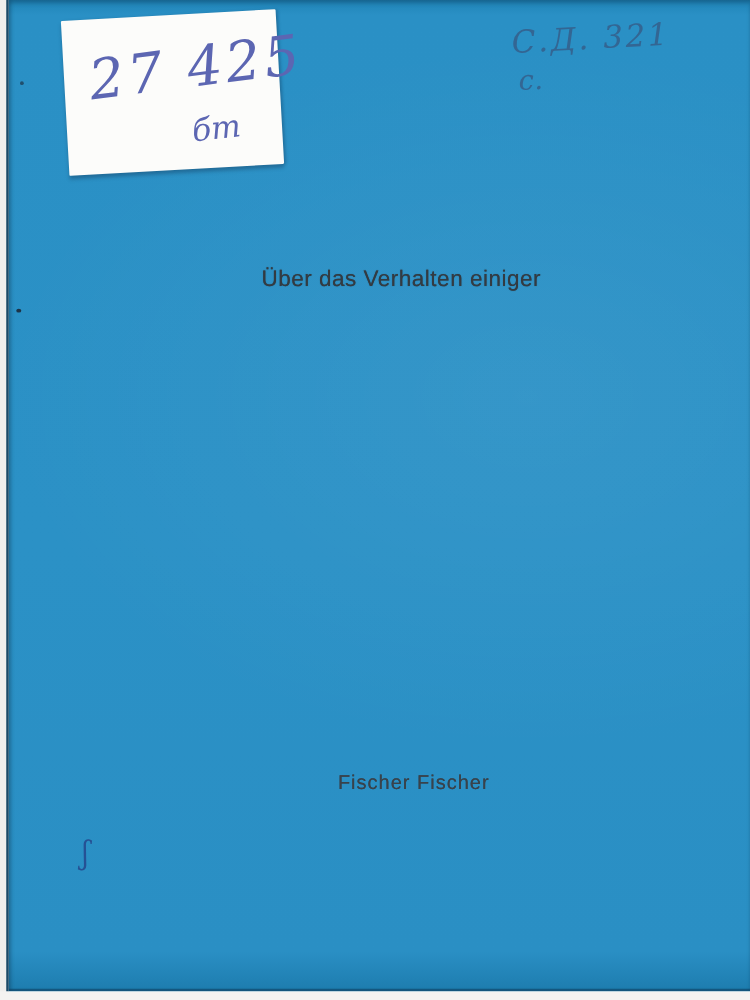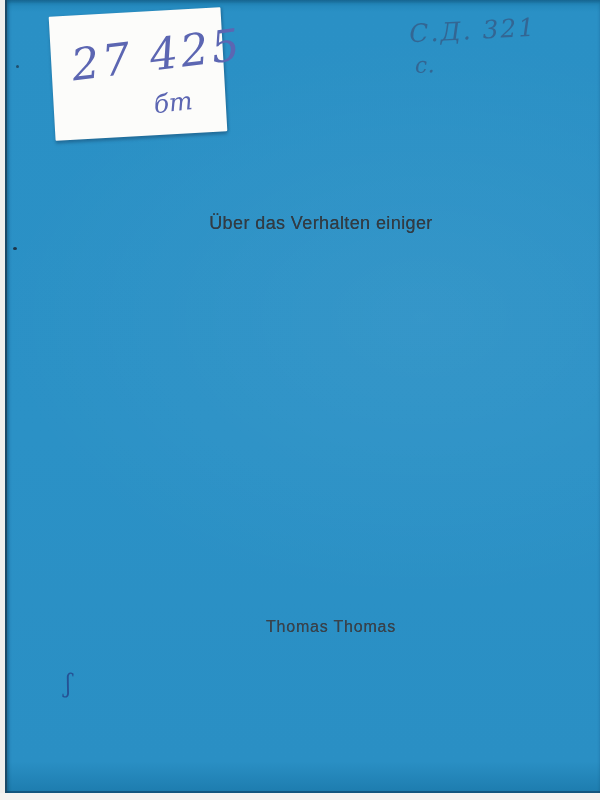--- a/index.html
+++ b/index.html
@@ -113,21 +113,21 @@
 
     <div class="hand call-number">
       <div class="line1">С.Д. 321</div>
       <div class="line2">с.</div>
     </div>
 
     <div class="title-block">
       <div>Über das Verhalten einiger</div>
     </div>
 
-    <div class="author">Thomas Thomas</div>
+    <div class="author">Fischer Fischer</div>
 
     <div class="pen-mark">ʃ</div>
 
     <div class="speck s1"></div>
     <div class="speck s2"></div>
 
   </div>
 </div>
 
 </body></html>

